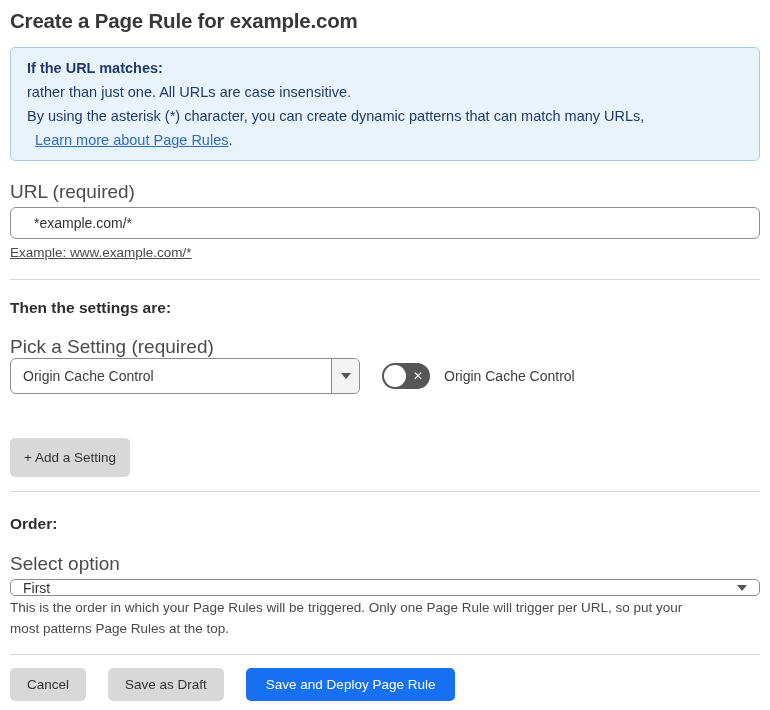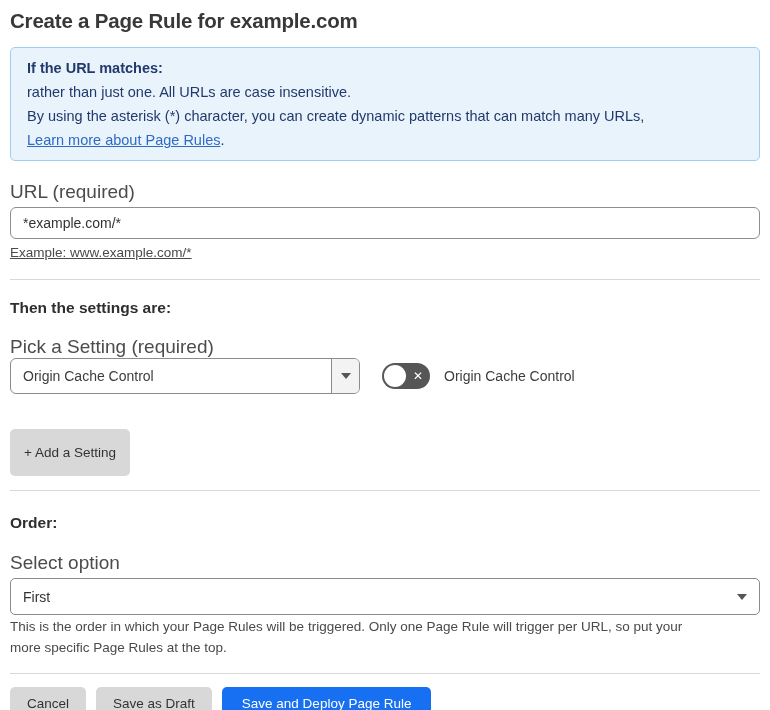--- a/index.html
+++ b/index.html
@@ -21,33 +21,33 @@
     background: var(--info-bg, #e9f3fc);
     border: 1px solid var(--info-border, #a3ccf0);
     border-radius: 5px;
     padding: 8px 16px;
     font-size: 14.5px; line-height: 24px;
     color: var(--info-text, #22396b);
   }
   .info-heading { font-weight: 700; }
   .info-link {
     color: var(--link, #2f6bc4);
-    text-decoration: underline; cursor: pointer;
+    text-decoration: underline; cursor: pointer; margin-left: 8px;
   }
 
   .field-label {
     display: block; margin-top: 23px;
     font-size: 19px; line-height: 16px; color: #4c4c4c;
   }
   .label-tight { margin-top: 22px; }
 
   .text-input {
     display: block; margin-top: 7px; width: 100%; height: 32px;
     border: 1px solid #8e8e8e; border-radius: 6px;
-    padding: 0 12px; font-size: 14px; color: #333;
+    padding: 0 23px; font-size: 14px; color: #333;
     font-family: inherit; background: #fff; outline: none;
   }
 
   .helper {
     margin: 6px 0 0; font-size: 13.5px; line-height: 16px; color: #4a4a4a; text-decoration: underline;
   }
 
   .divider { border: none; border-top: 1px solid #d8d8d8; margin: 18px 0 0; }
   .divider-2 { margin-top: 14px; }
   .divider-3 { margin-top: 15px; }
@@ -95,34 +95,34 @@
     color: #fff; font-size: 12px; line-height: 1;
   }
   .toggle-label { margin-left: 14px; font-size: 14px; color: #3d3d3d; }
 
   .btn {
     border: none; border-radius: 5px;
     font-family: inherit; font-size: 13.5px; cursor: pointer;
     display: inline-flex; align-items: center; justify-content: center;
   }
   .btn-gray { background: var(--gray-button, #d8d8d8); color: #333; }
-  .add-setting-btn { margin-top: 35px; height: 47px; padding: 0 14px; }
+  .add-setting-btn { margin-top: 44px; height: 39px; padding: 0 14px; }
 
   .select-full {
-    margin-top: 7px; height: 37px; width: 100%;
+    margin-top: 7px; height: 17px; width: 100%;
     border: 1px solid #8b8b8b; border-radius: 5px; background: #fff;
     display: flex; align-items: center; justify-content: space-between;
     padding: 0 12px; font-size: 14px; color: #333; cursor: pointer; gap: 40px;
   }
 
   .order-helper {
     margin: 1px 0 0; font-size: 13.5px; line-height: 21px; color: #4a4a4a;
   }
 
-  .footer { margin-top: 13px; display: flex; gap: 10px; }
+  .footer { margin-top: 13px; display: flex; gap: 22px; }
   .footer .btn { height: 33px; }
   .footer .btn-gray { padding: 0 17px; }
   .btn-primary {
     background: var(--primary-button, #1670f1); color: #fff; padding: 0 20px;
   }
 </style>
 </head>
 <body>
 
 <div class="page">
@@ -168,21 +168,21 @@
 
   <label class="field-label">Select option</label>
 
   <div class="select-full">
     <span>First</span>
     <span class="tri"></span>
   </div>
 
   <p class="order-helper">
     <span>This is the order in which your Page Rules will be triggered. Only one Page Rule will trigger per URL, so put your</span><br>
-    <span>more specific Page Rules at the top.</span>
+    <span>most patterns Page Rules at the top.</span>
   </p>
 
   <hr class="divider divider-3">
 
   <div class="footer">
     <button class="btn btn-gray">Cancel</button>
     <button class="btn btn-gray">Save as Draft</button>
     <button class="btn btn-primary">Save and Deploy Page Rule</button>
   </div>
 

